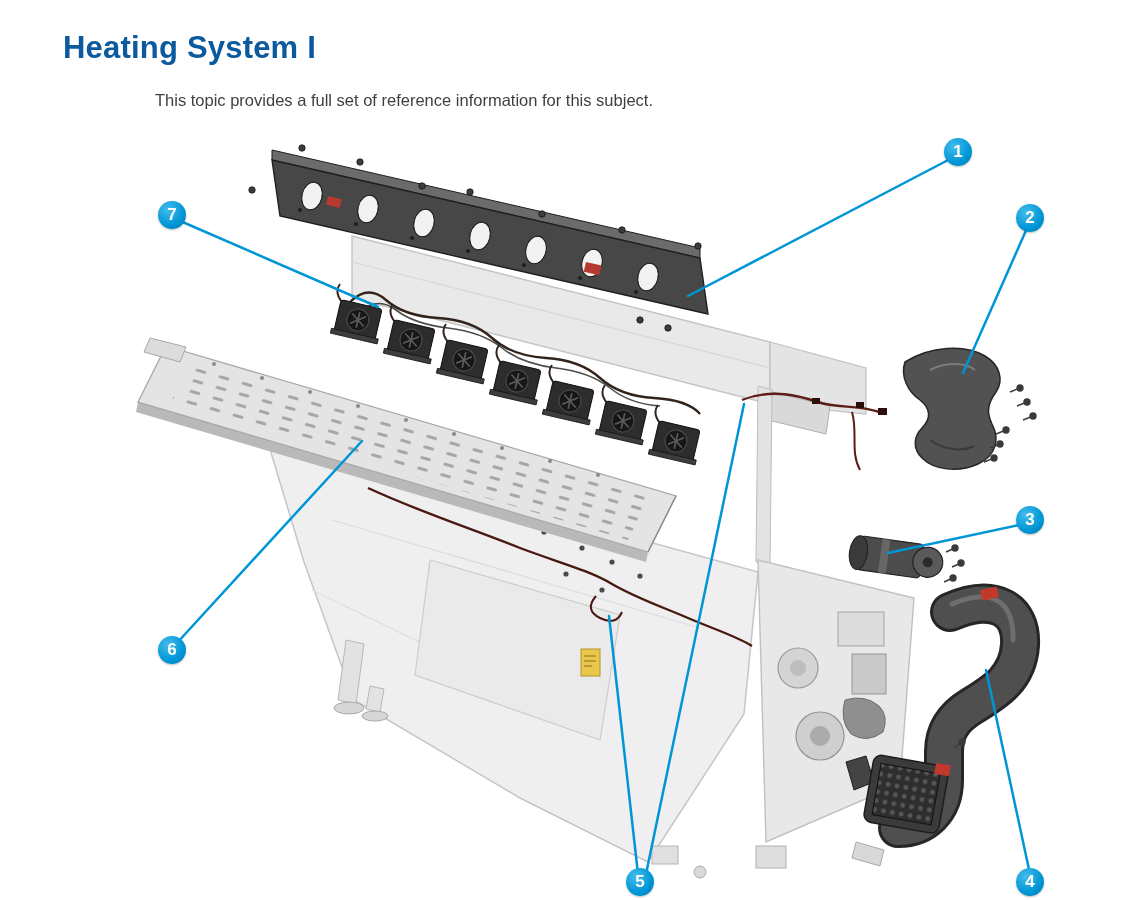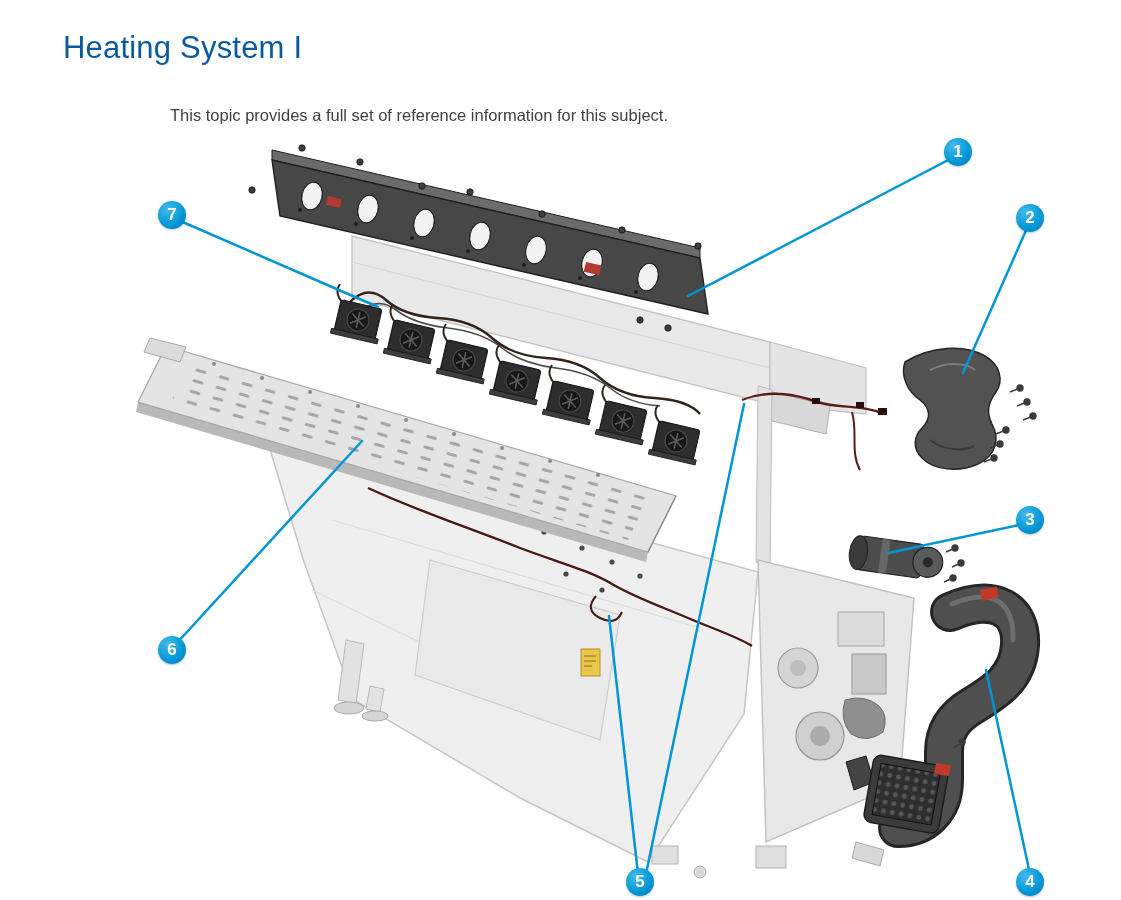--- a/index.html
+++ b/index.html
@@ -2,24 +2,24 @@
 <html><head>
 <meta charset="utf-8">
 <style>
   html,body{margin:0;padding:0;background:#ffffff;}
   body{
     width:1121px;height:900px;position:relative;overflow:hidden;
     font-family:"Liberation Sans", sans-serif;
   }
   .page-title{
     position:absolute;left:63px;top:30px;margin:0;
-    font-size:31px;font-weight:400;color:#0b5a9d;letter-spacing:.2px;
+    font-size:31px;font-weight:700;color:#0b5a9d;letter-spacing:.2px;
   }
   .page-subtitle{
-    position:absolute;left:152px;top:88px;margin:18px;
+    position:absolute;left:152px;top:88px;margin:3px;
     font-size:16.5px;color:#3f3f3f;
   }
   .diagram-svg{position:absolute;left:0;top:0;width:1121px;height:900px;}
   .callout{
     position:absolute;width:28px;height:28px;border-radius:50%;
     background:radial-gradient(circle at 35% 30%, #43bcec, #0096d6 60%, #0079b2);
     color:#ffffff;font-size:17px;font-weight:bold;line-height:28px;text-align:center;
     box-shadow:0 1px 2px rgba(0,0,0,.25);
   }
 </style>

